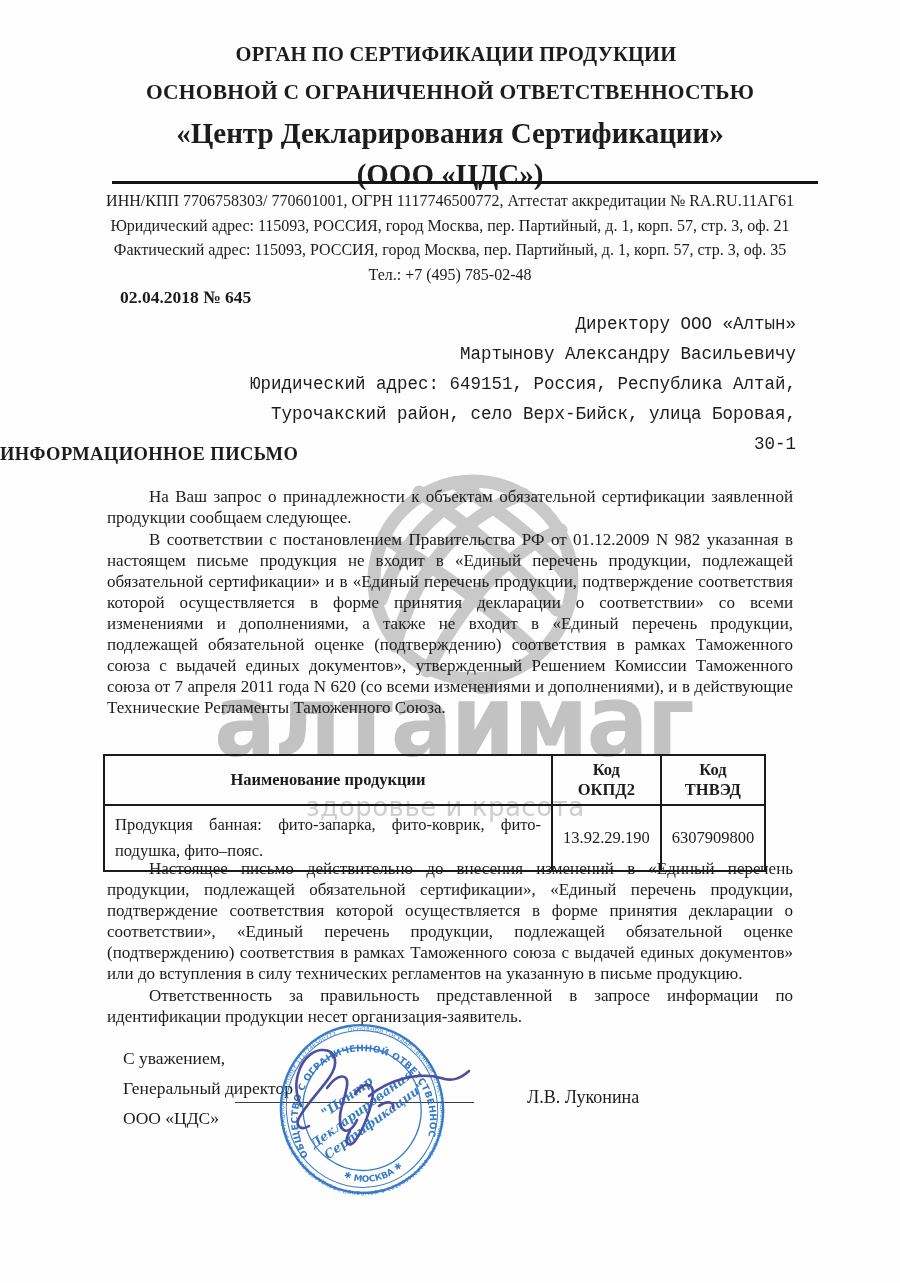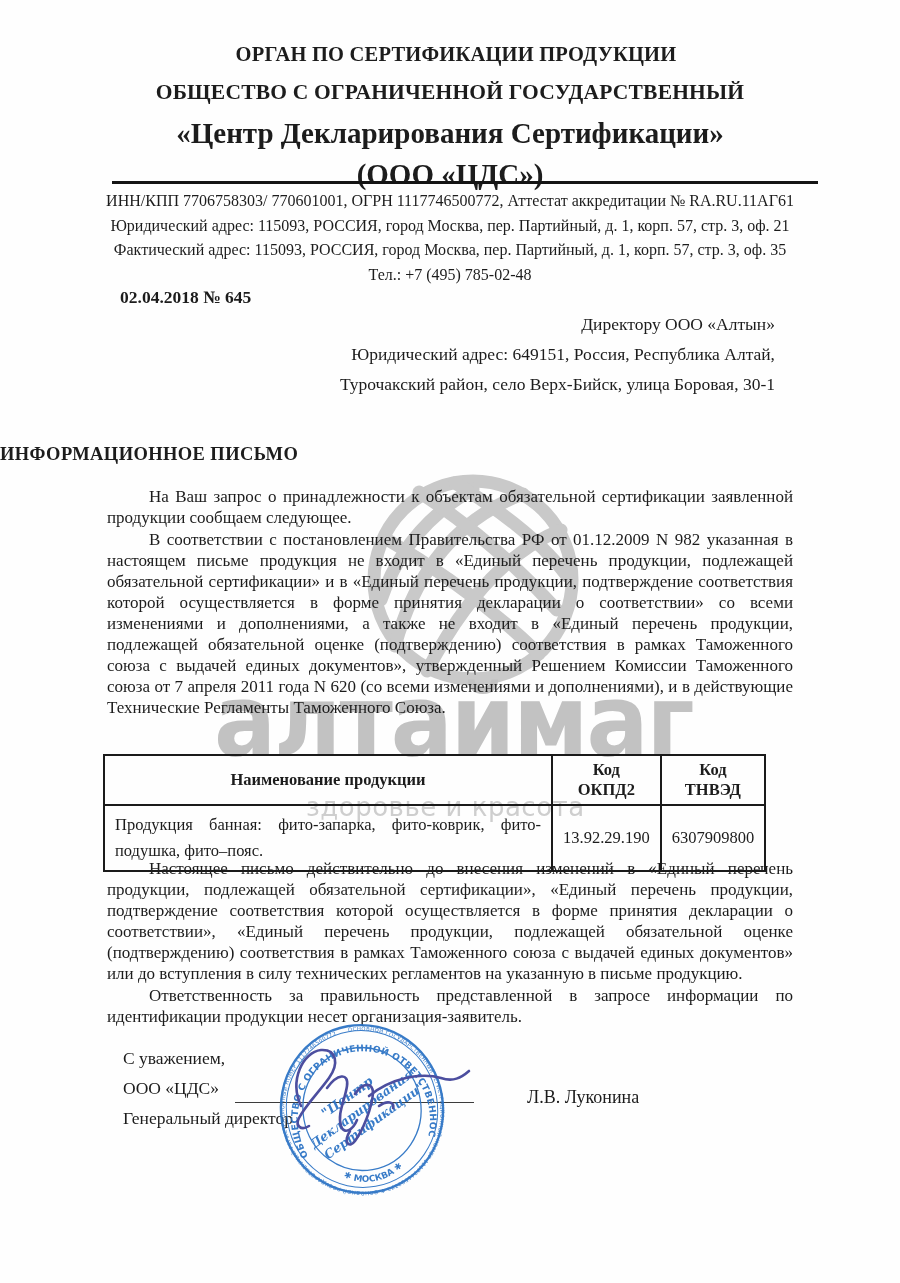--- a/index.html
+++ b/index.html
@@ -15,21 +15,21 @@
   
   .org-header{position:absolute;top:36px;left:0;width:100%;text-align:center;font-weight:bold;}
   .org-line1{font-size:20.5px;line-height:37px;letter-spacing:.2px;padding-left:12px;}
   .org-line2{font-size:21.5px;line-height:39px;letter-spacing:.2px;}
   .org-line3{font-size:29px;line-height:42px;}
   .org-line4{font-size:29px;line-height:40px;}
   .head-rule{position:absolute;top:181px;left:112px;width:706px;height:3px;background:#141414;}
   .contacts{position:absolute;top:189px;left:0;width:100%;text-align:center;font-size:16px;line-height:24.5px;}
   
   .date-number{position:absolute;top:287px;left:120px;font-size:17.5px;font-weight:bold;}
-  .addressee{position:absolute;top:309px;right:125px;width:560px;text-align:right;font-size:17.5px;line-height:30px;}
+  .addressee{position:absolute;top:309px;right:104px;width:560px;text-align:right;font-size:17.5px;line-height:30px;font-family:Liberation Mono, monospace;}
   
   .doc-title{position:absolute;top:444px;left:0;width:100%;font-size:18.5px;font-weight:bold;letter-spacing:.4px;}
   .body-block{position:absolute;left:107px;width:686px;font-size:17px;line-height:21px;text-align:justify;}
   .body-block p{margin:0;text-indent:42px;}
   .body-block p + p{margin-top:1px;}
   .block-a{top:486px;}
   .block-b{top:858px;}
   
   .prod-table{position:absolute;top:754px;left:103px;border-collapse:collapse;table-layout:fixed;background:transparent;}
   .prod-table th,.prod-table td{border:2px solid #1a1a1a;font-size:16.5px;vertical-align:middle;padding:4px 10px;}
@@ -82,37 +82,38 @@
     </svg>
   </div>
 
   <div class="wm wm-brand">алтаймаг</div>
   <div class="wm wm-tagline">здоровье и красота</div>
 
   <div class="fg">
 
     <div class="org-header">
       <div class="org-line1">ОРГАН ПО СЕРТИФИКАЦИИ ПРОДУКЦИИ</div>
-      <div class="org-line2">ОБЩЕСТВО С ОГРАНИЧЕННОЙ ГОСУДАРСТВЕННЫЙ</div>
+      <div class="org-line2">ОСНОВНОЙ С ОГРАНИЧЕННОЙ ОТВЕТСТВЕННОСТЬЮ</div>
       <div class="org-line3">«Центр Декларирования Сертификации»</div>
       <div class="org-line4">(ООО «ЦДС»)</div>
     </div>
     <div class="head-rule"></div>
 
     <div class="contacts">
       <div>ИНН/КПП  7706758303/ 770601001, ОГРН 1117746500772, Аттестат аккредитации № RA.RU.11АГ61</div>
       <div>Юридический адрес: 115093, РОССИЯ, город Москва, пер. Партийный, д. 1, корп. 57, стр. 3, оф. 21</div>
       <div>Фактический адрес: 115093, РОССИЯ, город Москва, пер. Партийный, д. 1, корп. 57, стр. 3, оф. 35</div>
       <div>Тел.: +7 (495) 785-02-48</div>
     </div>
 
     <div class="date-number">02.04.2018 № 645</div>
 
     <div class="addressee">
       <div>Директору ООО «Алтын»</div>
+      <div>Мартынову Александру Васильевичу</div>
       <div>Юридический адрес: 649151, Россия, Республика Алтай,</div>
       <div>Турочакский район, село Верх-Бийск, улица Боровая, 30-1</div>
     </div>
 
     <div class="doc-title">ИНФОРМАЦИОННОЕ ПИСЬМО</div>
 
     <div class="body-block block-a">
       <p>На Ваш запрос о принадлежности к объектам обязательной сертификации заявленной продукции сообщаем следующее.</p>
       <p>В соответствии с постановлением Правительства РФ от 01.12.2009 N 982 указанная в настоящем письме продукция не входит в «Единый перечень продукции, подлежащей обязательной сертификации» и в «Единый перечень продукции, подтверждение соответствия которой осуществляется в форме принятия декларации о соответствии» со всеми изменениями и дополнениями, а также не входит в «Единый перечень продукции, подлежащей обязательной оценке (подтверждению) соответствия в рамках Таможенного союза с выдачей единых документов», утвержденный Решением Комиссии Таможенного союза от 7 апреля 2011 года N 620 (со всеми изменениями и дополнениями), и в действующие Технические Регламенты Таможенного Союза.</p>
     </div>
@@ -139,22 +140,22 @@
       </tbody>
     </table>
 
     <div class="body-block block-b">
       <p>Настоящее письмо действительно до внесения изменений в «Единый перечень продукции, подлежащей обязательной сертификации», «Единый перечень продукции, подтверждение соответствия которой осуществляется в форме принятия декларации о соответствии», «Единый перечень продукции, подлежащей обязательной оценке (подтверждению) соответствия в рамках Таможенного союза с выдачей единых документов» или до вступления в силу технических регламентов на указанную в письме продукцию.</p>
       <p>Ответственность за правильность представленной в запросе информации по идентификации продукции несет организация-заявитель.</p>
     </div>
 
     <div class="closing">
       <div>С уважением,</div>
+      <div>Генеральный директор</div>
       <div>ООО «ЦДС»</div>
-      <div>Генеральный директор</div>
     </div>
     <div class="sig-line"></div>
     <div class="sig-name">Л.В. Луконина</div>
 
     <div class="stamp">
       <svg width="170" height="176" viewBox="0 0 170 176" fill="none">
         <g transform="rotate(-10 85 88)" stroke="#2a72c4" fill="#2a72c4" font-family="DejaVu Sans, Liberation Sans, sans-serif">
           <ellipse cx="85" cy="88" rx="81" ry="84" fill="none" stroke-width="2.4"></ellipse>
           <ellipse cx="85" cy="88" rx="75.5" ry="78.5" fill="none" stroke-width="1"></ellipse>
           <ellipse cx="85" cy="88" rx="59" ry="61.5" fill="none" stroke-width="1.3"></ellipse>

